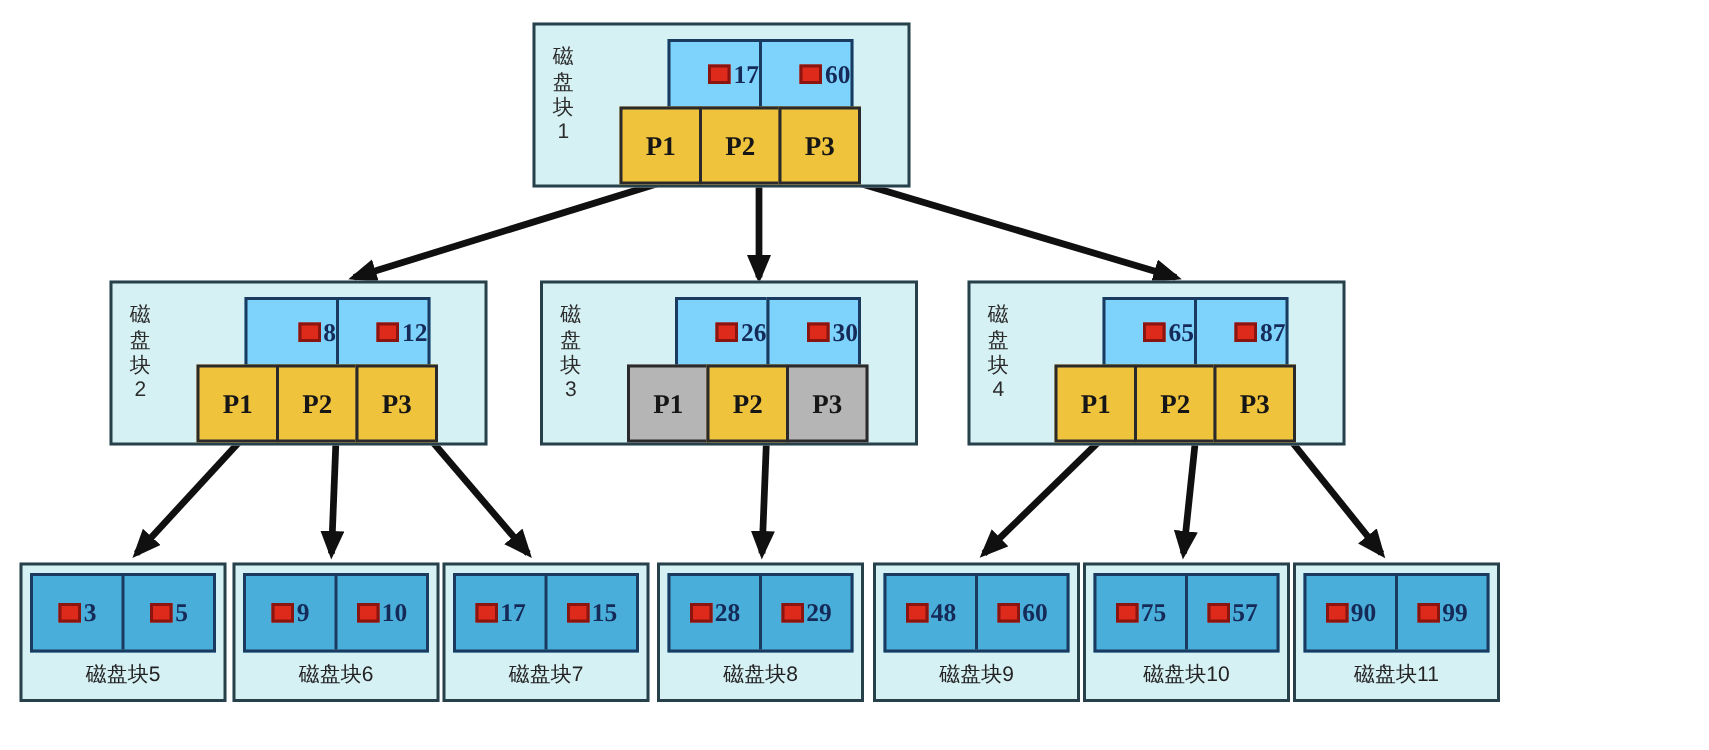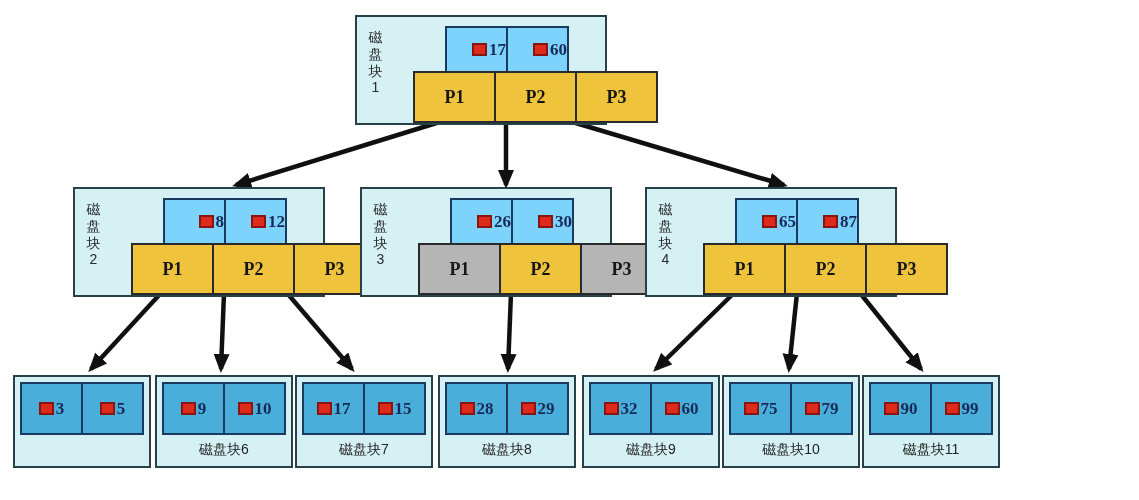--- a/index.html
+++ b/index.html
@@ -46,21 +46,21 @@
   }
   .key-num {
     font-family:"Liberation Serif", serif;
     font-weight:bold; font-size:17px; color:#162a58;
   }
   .ptr-row {
     position:absolute; left:56px; top:54px;
     display:flex;
   }
   .ptr-cell {
-    width:83px; height:52px;
+    width:55px; height:52px;
     background:#efc33c;
     border:2px solid #2a2a2c;
     box-sizing:border-box;
     display:flex; align-items:center; justify-content:center;
   }
   .ptr-cell + .ptr-cell { margin-left:-2px;align-items:center; }
   .ptr-cell.gray { background:#b5b5b5; }
   .ptr-cell span {
     font-family:"Liberation Serif", serif;
     font-weight:bold; font-size:18px; color:#161616;
@@ -235,20 +235,21 @@
     <div class="leaf-keys">
       <div class="leaf-half first">
         <span class="red-sq"></span>
         <span class="key-num">3</span>
       </div>
       <div class="leaf-half">
         <span class="red-sq"></span>
         <span class="key-num">5</span>
       </div>
     </div>
+    <div class="leaf-label">磁盘块5</div>
   </div>
 
   <div class="leaf" style="left:155px;top:375px">
     <div class="leaf-keys">
       <div class="leaf-half first">
         <span class="red-sq"></span>
         <span class="key-num">9</span>
       </div>
       <div class="leaf-half">
         <span class="red-sq"></span>
@@ -283,39 +284,39 @@
         <span class="key-num">29</span>
       </div>
     </div>
     <div class="leaf-label">磁盘块8</div>
   </div>
 
   <div class="leaf" style="left:582px;top:375px">
     <div class="leaf-keys">
       <div class="leaf-half first">
         <span class="red-sq"></span>
-        <span class="key-num">32</span>
+        <span class="key-num">48</span>
       </div>
       <div class="leaf-half">
         <span class="red-sq"></span>
         <span class="key-num">60</span>
       </div>
     </div>
     <div class="leaf-label">磁盘块9</div>
   </div>
 
   <div class="leaf" style="left:722px;top:375px">
     <div class="leaf-keys">
       <div class="leaf-half first">
         <span class="red-sq"></span>
         <span class="key-num">75</span>
       </div>
       <div class="leaf-half">
         <span class="red-sq"></span>
-        <span class="key-num">79</span>
+        <span class="key-num">57</span>
       </div>
     </div>
     <div class="leaf-label">磁盘块10</div>
   </div>
 
   <div class="leaf" style="left:862px;top:375px">
     <div class="leaf-keys">
       <div class="leaf-half first">
         <span class="red-sq"></span>
         <span class="key-num">90</span>

